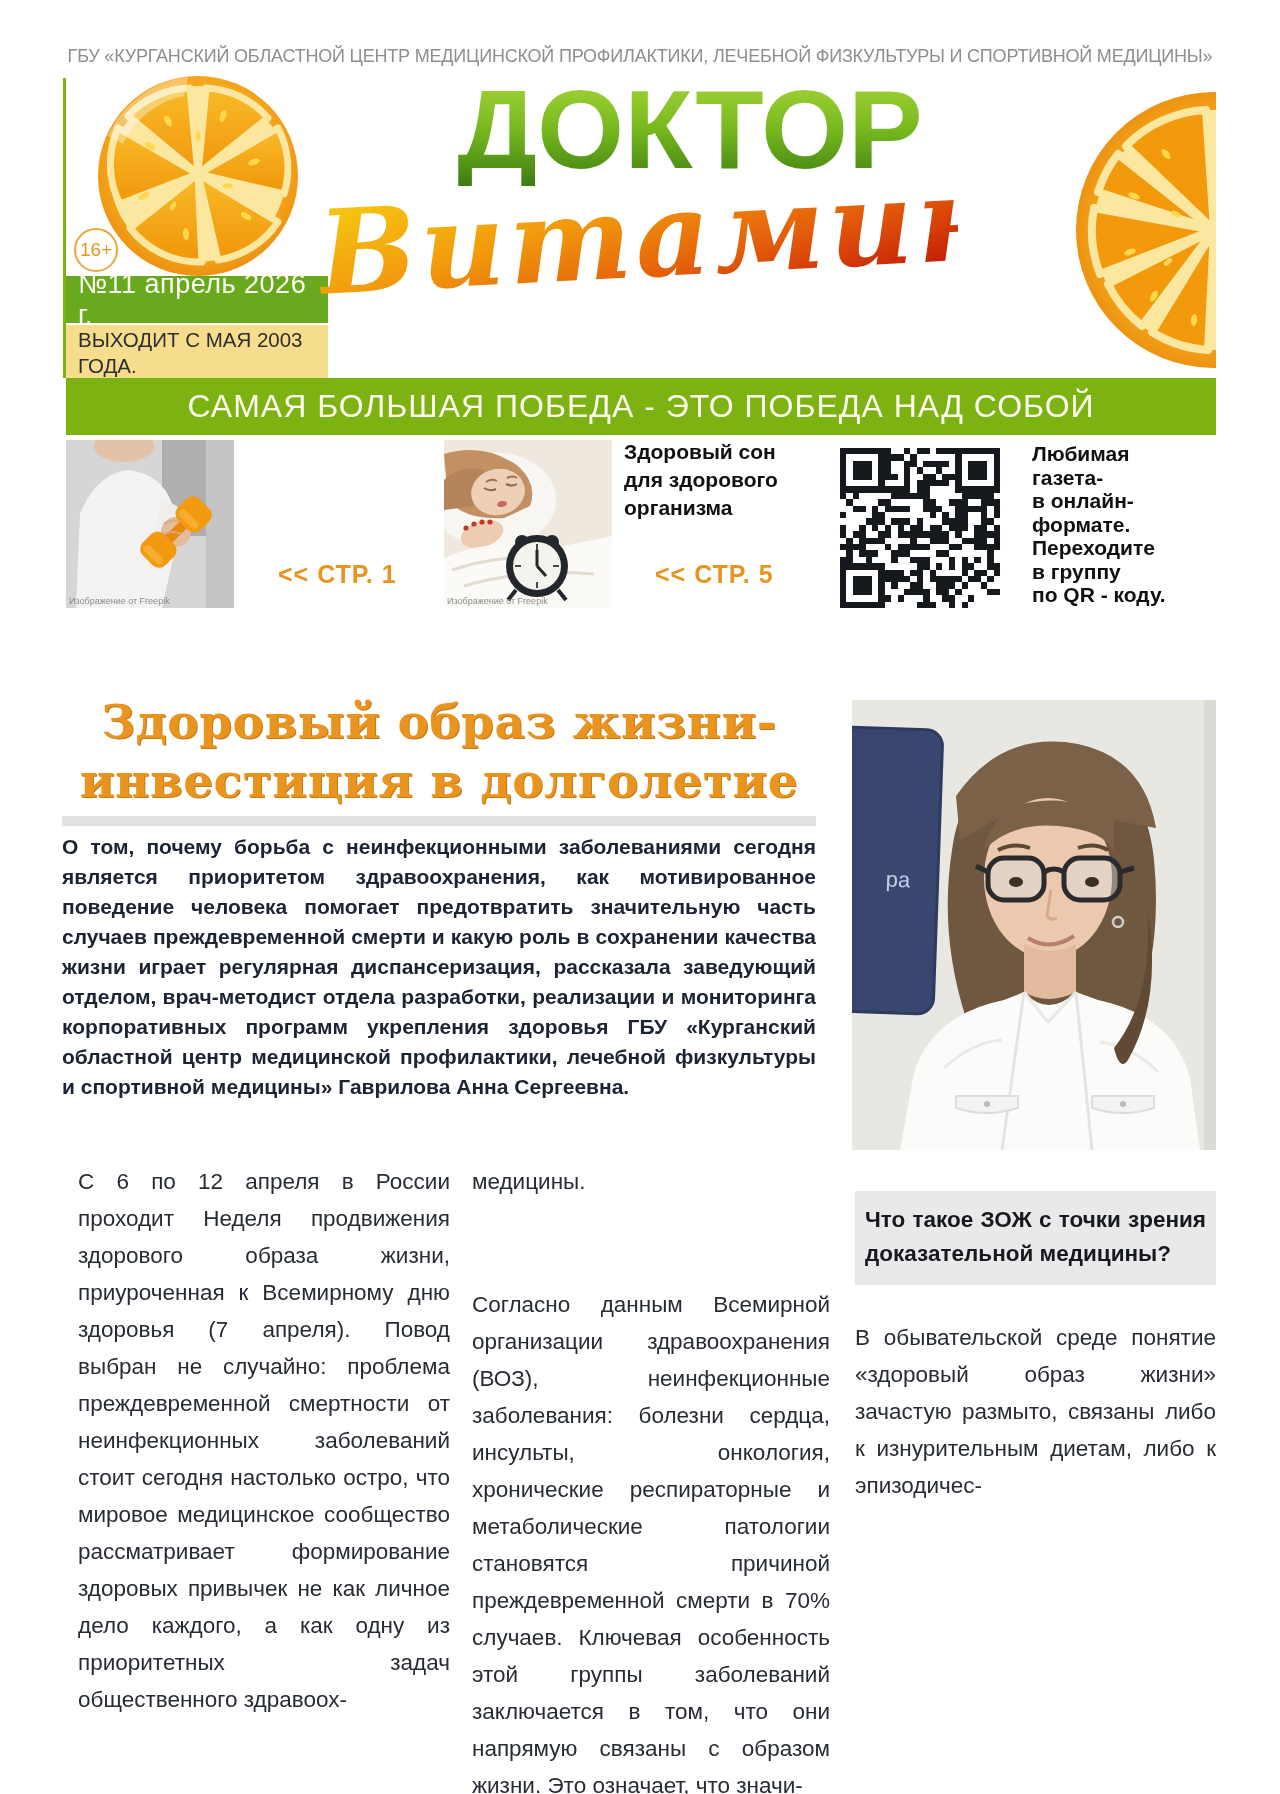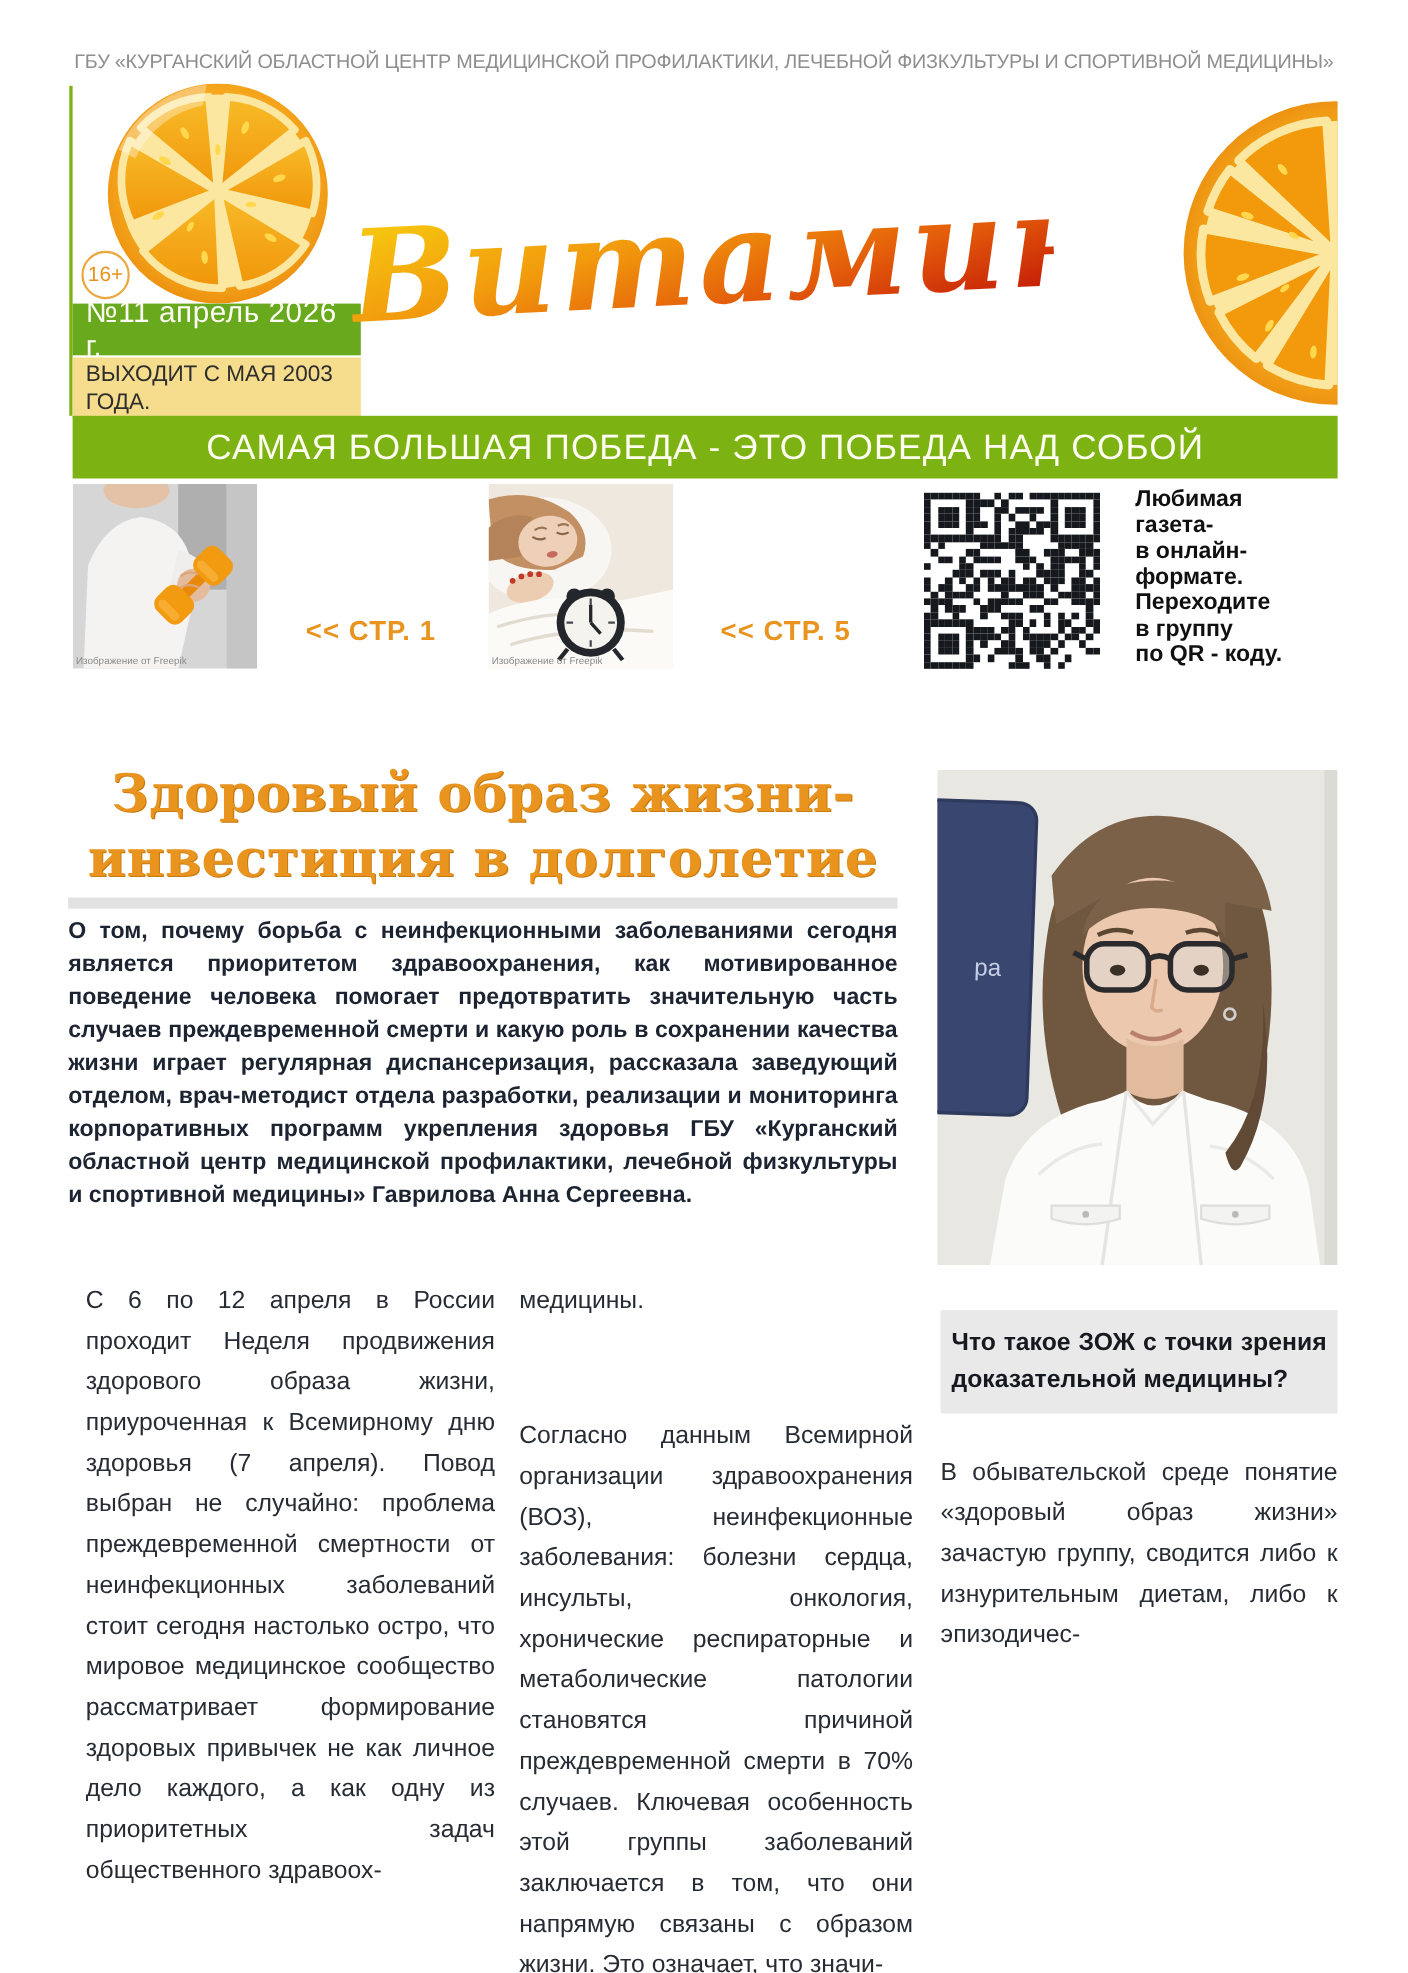--- a/index.html
+++ b/index.html
@@ -119,20 +119,21 @@
       </g>
       <path d="M40 60 A100 100 0 0 1 120 1 L 116 20 A 85 85 0 0 0 55 68 Z" fill="#ffffff" opacity="0.35"></path>
     </svg>
   </div>
 
   <div class="badge-16">16+</div>
   <div class="issue-box">№11 апрель 2026 г.</div>
   <div class="since-box pre">ВЫХОДИТ С МАЯ 2003 ГОДА.
 Распространяется бесплатно.</div>
 
+  <div class="title-doctor">ДОКТОР</div>
   <div class="title-vitamin">Витамин</div>
 
   <div class="orange-right">
     <svg width="160" height="292" viewBox="0 0 160 292">
       <defs>
         <radialGradient id="peelR" cx="50%" cy="50%" r="55%">
           <stop offset="72%" stop-color="#f6a71d"></stop>
             <stop offset="100%" stop-color="#e88a0c"></stop>
         </radialGradient>
       </defs>
@@ -208,20 +209,23 @@
           <line x1="93" y1="142" x2="93" y2="148"></line>
         <line x1="71" y1="126" x2="77" y2="126"></line>
           <line x1="109" y1="126" x2="115" y2="126"></line>
       </g>
       <line x1="93" y1="126" x2="93" y2="110" stroke="#23262a" stroke-width="3"></line>
       <line x1="93" y1="126" x2="102" y2="136" stroke="#23262a" stroke-width="3"></line>
       <line x1="72" y1="150" x2="64" y2="160" stroke="#23262a" stroke-width="4"></line>
       <line x1="114" y1="150" x2="122" y2="160" stroke="#23262a" stroke-width="4"></line>
     </svg>
   </div>
+  <div class="teaser-cap c2 pre">Здоровый сон
+для здорового
+организма</div>
   <div class="teaser-ref r2">&lt;&lt;  СТР. 5</div>
   <div class="credit cr2">Изображение от Freepik</div>
 
   <div class="qr-code">
       <i style="grid-row:1;grid-column:1"></i>
       <i style="grid-row:1;grid-column:2"></i>
       <i style="grid-row:1;grid-column:3"></i>
       <i style="grid-row:1;grid-column:4"></i>
       <i style="grid-row:1;grid-column:5"></i>
       <i style="grid-row:1;grid-column:6"></i>
@@ -900,16 +904,16 @@
 
   <div class="col col-1">
     <p>С 6 по 12 апреля в России проходит Неделя продвижения здорового образа жизни, приуроченная к Всемирному дню здоровья (7 апреля). Повод выбран не случайно: проблема преждевременной смертности от неинфекционных заболеваний стоит сегодня настолько остро, что мировое медицинское сообщество рассматривает формирование здоровых привычек не как личное дело каждого, а как одну из приоритетных задач общественного здравоох-</p>
   </div>
   <div class="col col-2">
     <p>медицины.</p>
     <p class="p2">Согласно данным Всемирной организации здравоохранения (ВОЗ), неинфекционные заболевания: болезни сердца, инсульты, онкология, хронические респираторные и метаболические патологии становятся причиной преждевременной смерти в 70% случаев. Ключевая особенность этой группы заболеваний заключается в том, что они напрямую связаны с образом жизни. Это означает, что значи-</p>
   </div>
   <div class="col col-3">
     <div class="col3-subhead">Что такое ЗОЖ с точки зрения доказательной медицины?</div>
-    <p class="p2">В обывательской среде понятие «здоровый образ жизни» зачастую группу, сводится либо к изнурительным диетам, либо к эпизодичес-</p>
+    <p class="p2">В обывательской среде понятие «здоровый образ жизни» зачастую размыто, связаны либо к изнурительным диетам, либо к эпизодичес-</p>
   </div>
 
 </div>
 
 </body></html>

